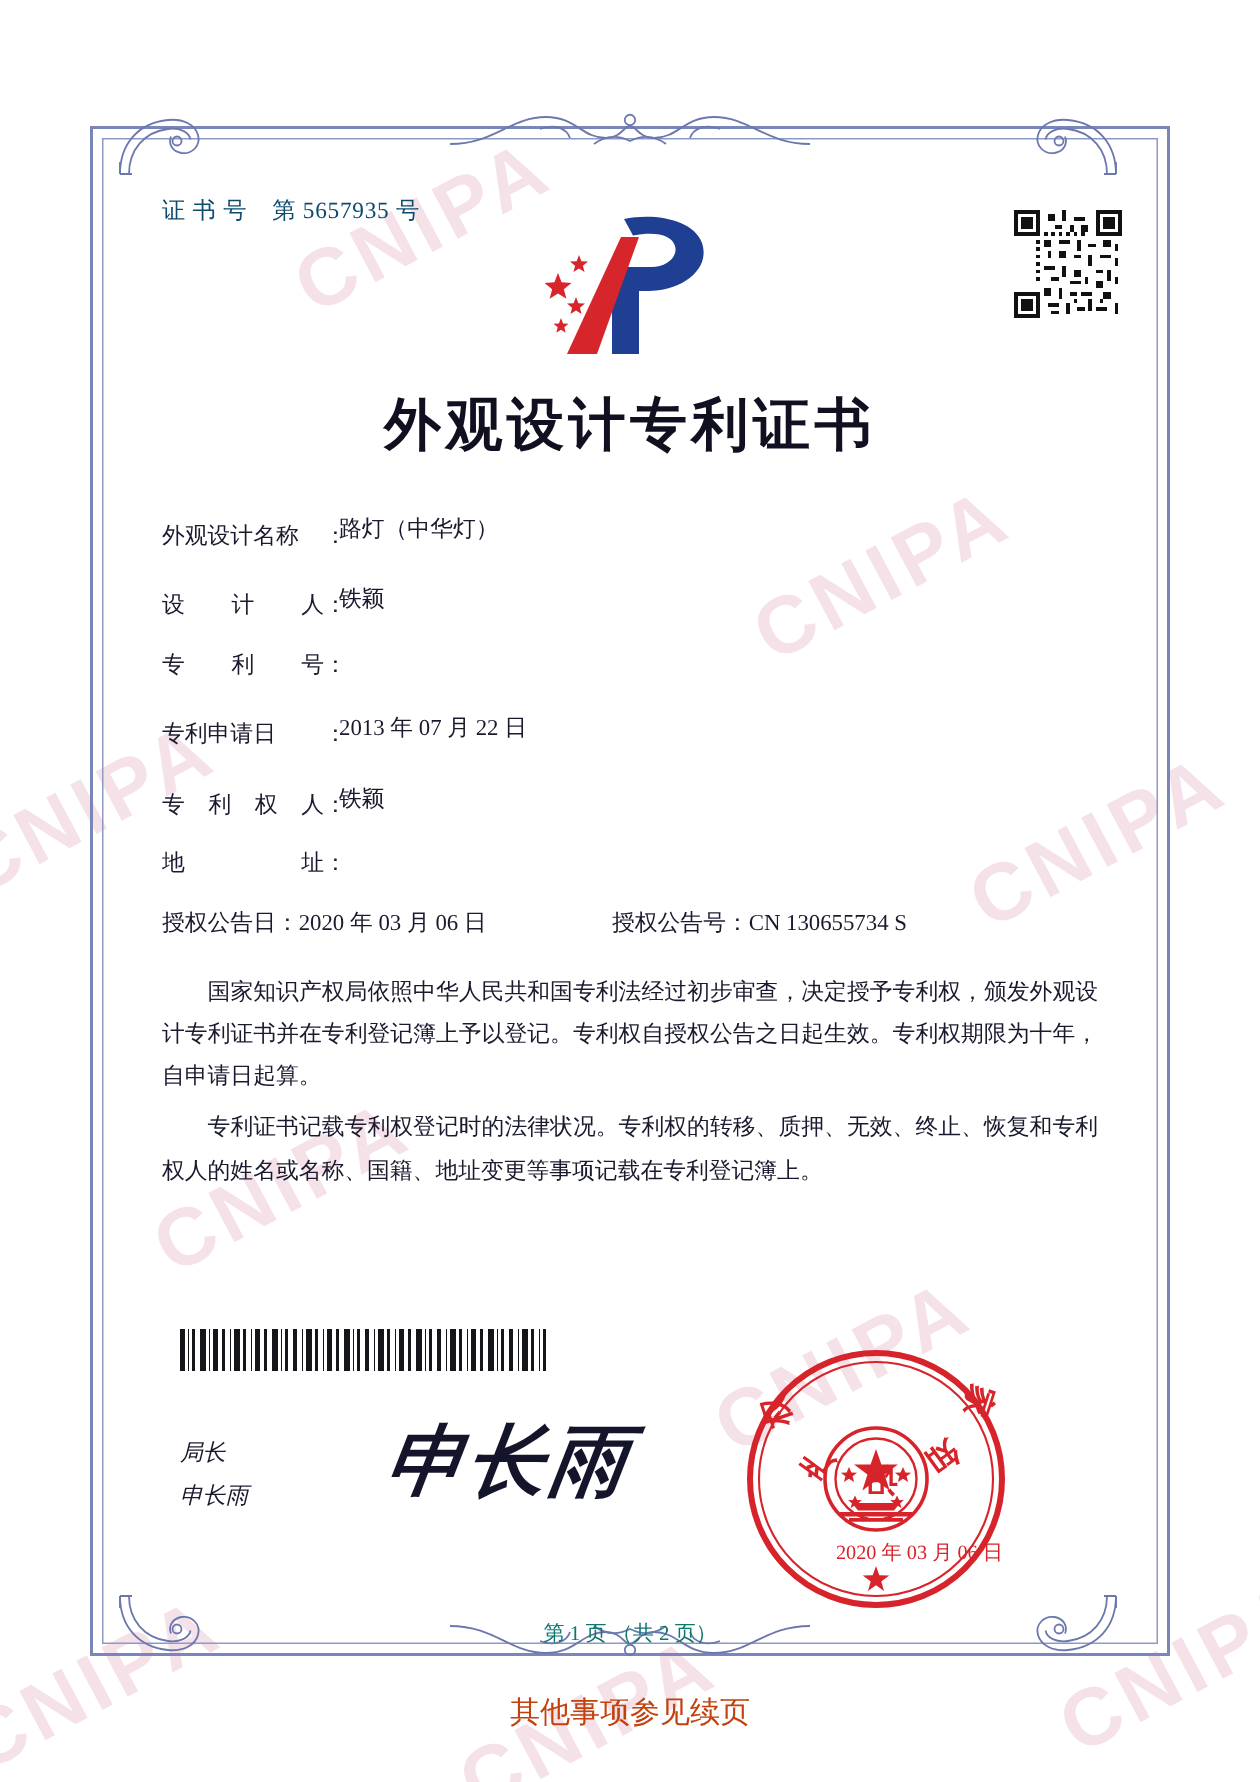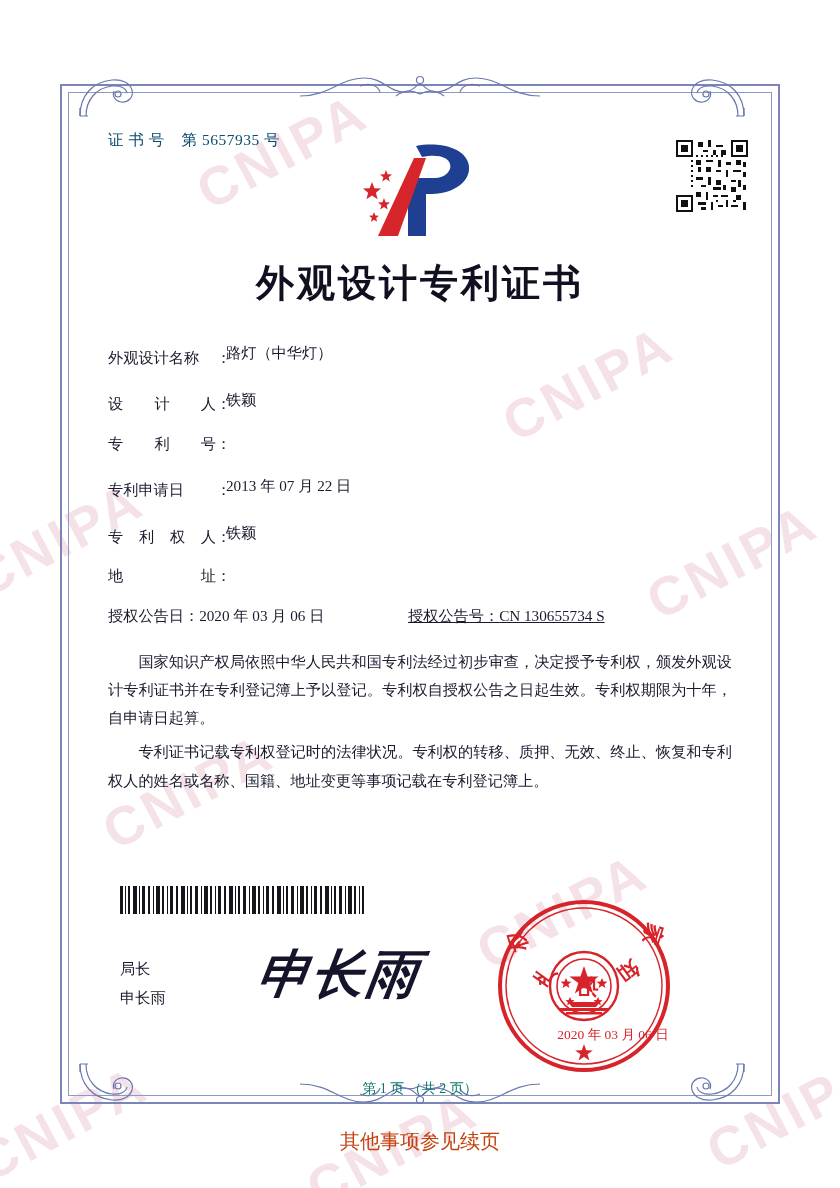--- a/index.html
+++ b/index.html
@@ -168,21 +168,21 @@
     line-height: 1.5;
   }
 
   .row-inline {
     display: flex;
     align-items: flex-start;
     margin-bottom: 8px;
     font-size: 15.2px;
   }
   .pub-left { width: 300px; flex: 0 0 300px; display:flex; }
-  .pub-right { flex: 1 1 auto; display:flex;text-decoration:underline; }
+  .pub-right { flex: 1 1 auto; display:flex; }
   .pub-lab { white-space: nowrap; }
 
   .paragraphs {
     position: absolute;
     top: 518px;
     left: 0;
     width: 624px;
     font-size: 15.2px;
     line-height: 1.85;
     text-align: justify;
@@ -204,20 +204,21 @@
   .barcode svg { display:block; width:100%; height:100%; }
 
   
   .sig-block {
     position: absolute;
     left: 120px;
     top: 955px;
     z-index: 4;
     font-size: 15.2px;
     line-height: 1.9;
+    font-style: italic;
   }
   .sig-script {
     position: absolute;
     left: 258px;
     top: 940px;
     z-index: 4;
     font-family: "DejaVu Serif", serif;
     font-style: italic;
     font-weight: 700;
     font-size: 52px;

